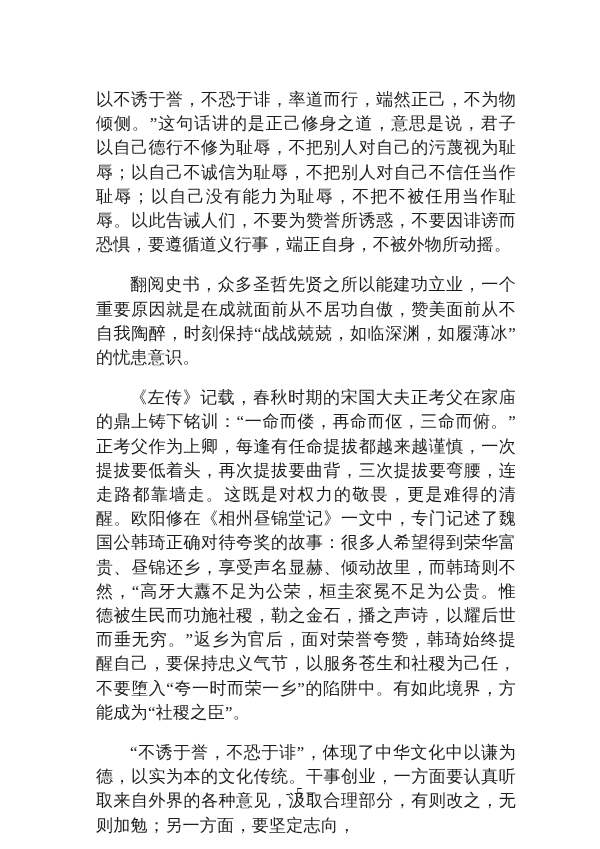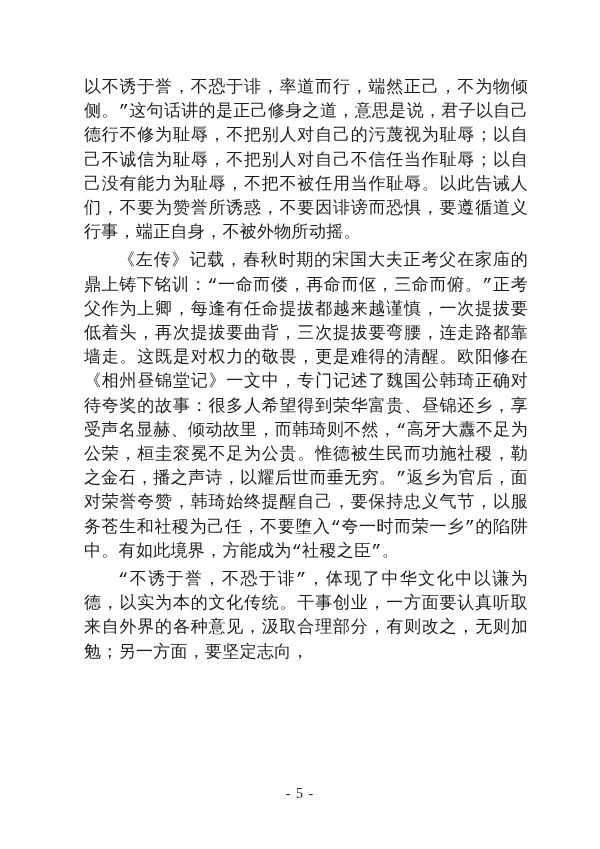--- a/index.html
+++ b/index.html
@@ -24,24 +24,23 @@
     left: 80px;
     top: 72px;
     width: 452px;
     color: #1d1d1d;
     font-size: 17px;
     line-height: 24.2px;
     text-align: justify;
     letter-spacing: 0.3px;
   }
   .text-block p {
-    margin: 4px;
+    margin: 16px;
     padding: 0;
     text-indent: 2em;
-    font-family: Liberation Mono, monospace;
   }
   .text-block p.continuation {
     text-indent: 0;
   }
   .page-number {
     position: absolute;
     left: 0;
     top: 786px;
     width: 600px;
     text-align: center;
@@ -49,17 +48,18 @@
     color: #1d1d1d;
     letter-spacing: 1px;
   }
 </style>
 </head>
 <body>
 
 <div class="page">
   <div class="text-block">
     <p class="continuation">以不诱于誉，不恐于诽，率道而行，端然正己，不为物倾侧。”这句话讲的是正己修身之道，意思是说，君子以自己德行不修为耻辱，不把别人对自己的污蔑视为耻辱；以自己不诚信为耻辱，不把别人对自己不信任当作耻辱；以自己没有能力为耻辱，不把不被任用当作耻辱。以此告诫人们，不要为赞誉所诱惑，不要因诽谤而恐惧，要遵循道义行事，端正自身，不被外物所动摇。</p>
+    <p>翻阅史书，众多圣哲先贤之所以能建功立业，一个重要原因就是在成就面前从不居功自傲，赞美面前从不自我陶醉，时刻保持“战战兢兢，如临深渊，如履薄冰”的忧患意识。</p>
     <p>《左传》记载，春秋时期的宋国大夫正考父在家庙的鼎上铸下铭训：“一命而偻，再命而伛，三命而俯。”正考父作为上卿，每逢有任命提拔都越来越谨慎，一次提拔要低着头，再次提拔要曲背，三次提拔要弯腰，连走路都靠墙走。这既是对权力的敬畏，更是难得的清醒。欧阳修在《相州昼锦堂记》一文中，专门记述了魏国公韩琦正确对待夸奖的故事：很多人希望得到荣华富贵、昼锦还乡，享受声名显赫、倾动故里，而韩琦则不然，“高牙大纛不足为公荣，桓圭衮冕不足为公贵。惟德被生民而功施社稷，勒之金石，播之声诗，以耀后世而垂无穷。”返乡为官后，面对荣誉夸赞，韩琦始终提醒自己，要保持忠义气节，以服务苍生和社稷为己任，不要堕入“夸一时而荣一乡”的陷阱中。有如此境界，方能成为“社稷之臣”。</p>
     <p>“不诱于誉，不恐于诽”，体现了中华文化中以谦为德，以实为本的文化传统。干事创业，一方面要认真听取来自外界的各种意见，汲取合理部分，有则改之，无则加勉；另一方面，要坚定志向，</p>
   </div>
   <div class="page-number">- 5 -</div>
 </div>
 
 </body></html>

